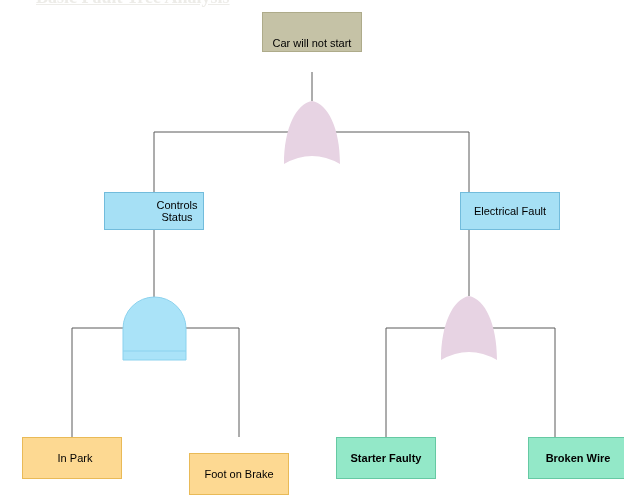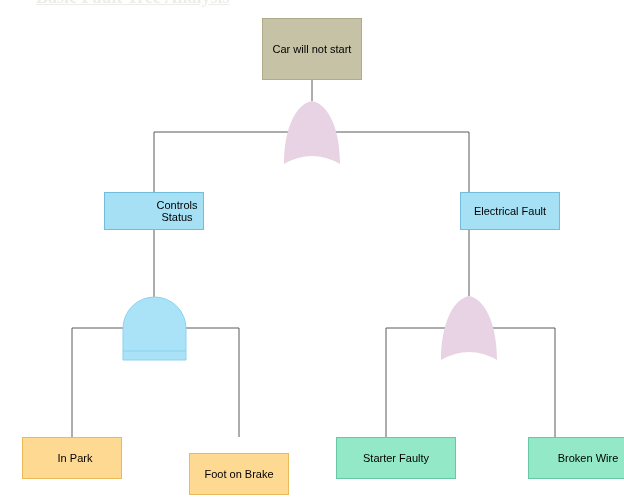--- a/index.html
+++ b/index.html
@@ -40,26 +40,26 @@
     display: flex;
     align-items: center;
     justify-content: center;
     text-align: center;
     font-size: 11px;
     color: #000000;
     border: 1px solid transparent;
     z-index: 1;
     padding: 2px;
   }
-  .node-top       { left: 262px; top: 18px;  width: 100px; height: 62px; background: #c5c2a6; border-color: #aeab8a; }
+  .node-top       { left: 262px; top: 12px;  width: 100px; height: 40px; background: #c5c2a6; border-color: #aeab8a; align-items: flex-end; }
   .node-blue      { background: #a6e0f5; border-color: #72bcdc; width: 100px; height: 38px; top: 192px; }
   .node-controls  { left: 104px; padding-left: 48px; }
   .node-electric  { left: 419px; margin-left: 41px; }
   .node-orange    { background: #fdd992; border-color: #e9ba57; width: 100px; height: 42px; top: 437px; }
-  .node-green     { background: #93e8c8; border-color: #66c9a3; width: 120px; height: 42px; top: 437px; }
+  .node-green     { background: #93e8c8; border-color: #66c9a3; width: 100px; height: 42px; top: 437px; font-weight: bold; }
   .node-inpark    { left: 22px; padding-left: 8px; }
   .node-footbrake { left: 189px; margin-top: 16px; }
   .node-starter   { left: 336px; }
   .node-broken    { left: 528px; }
   .node-label { pointer-events: none; }
 </style>
 </head>
 <body>
 
 <div id="doc-title">Basic Fault Tree Analysis</div>

